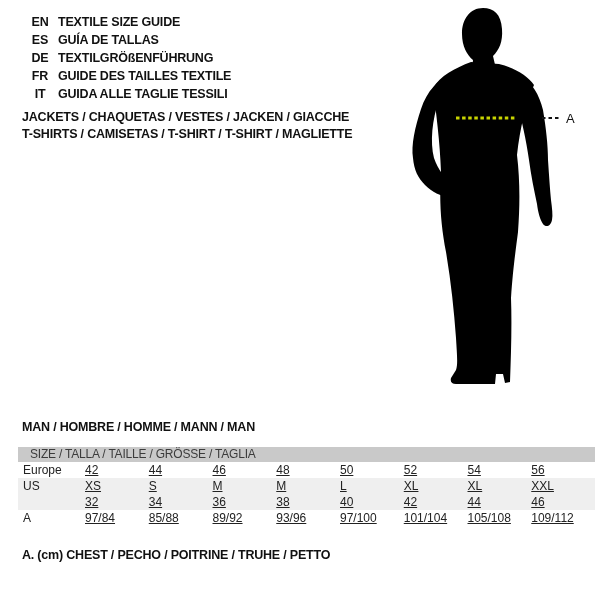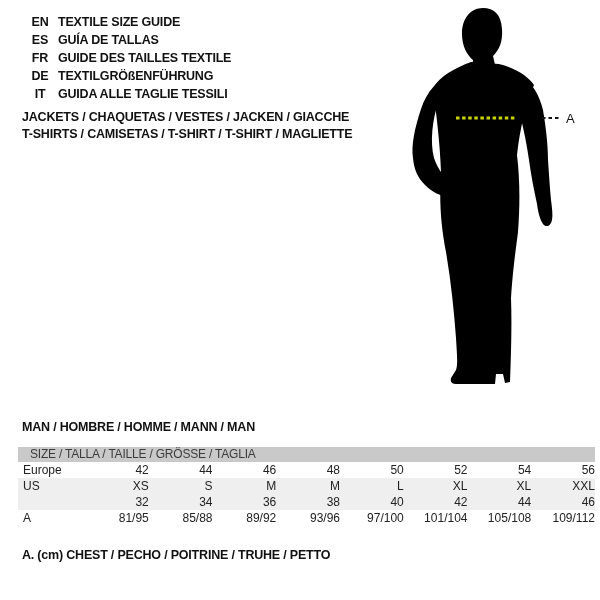--- a/index.html
+++ b/index.html
@@ -19,44 +19,44 @@
   .figure-wrap{position:absolute;left:400px;top:0;width:200px;height:400px;}
   .figure-wrap svg{display:block;}
   .measure-letter{font-family:"Liberation Sans",sans-serif;font-size:13px;fill:#111;}
   
   .section-title{position:absolute;left:22px;top:420px;font-weight:bold;font-size:12.5px;letter-spacing:-0.2px;text-align:right;}
   
   .size-table{position:absolute;left:18px;top:447px;width:577px;font-size:12px;}
   .table-header{height:15px;line-height:15px;background:#c9c9c9;color:#3c3c3c;padding-left:12px;letter-spacing:-0.2px;}
   .t-row{display:flex;height:16px;line-height:16px;color:#222;}
   .t-label{width:62px;padding-left:5px;text-align:left;}
-  .t-cell{flex:1;text-align:right;}
+  .t-cell{flex:1;text-align:left;text-decoration:underline;}
   .stripe{background:#efefef;}
   
   .footnote{position:absolute;left:22px;top:548px;font-weight:bold;font-size:12.5px;letter-spacing:-0.2px;}
 </style>
 </head>
 <body>
 
 <div class="lang-block">
   <div class="lang-row">
     <span class="lang-code">EN</span>
     <span class="lang-label">TEXTILE SIZE GUIDE</span>
   </div>
   <div class="lang-row">
     <span class="lang-code">ES</span>
     <span class="lang-label">GUÍA DE TALLAS</span>
   </div>
   <div class="lang-row">
+    <span class="lang-code">DE</span>
+    <span class="lang-label">TEXTILGRÖßENFÜHRUNG</span>
+  </div>
+  <div class="lang-row">
     <span class="lang-code">FR</span>
     <span class="lang-label">GUIDE DES TAILLES TEXTILE</span>
-  </div>
-  <div class="lang-row">
-    <span class="lang-code">DE</span>
-    <span class="lang-label">TEXTILGRÖßENFÜHRUNG</span>
   </div>
   <div class="lang-row">
     <span class="lang-code">IT</span>
     <span class="lang-label">GUIDA ALLE TAGLIE TESSILI</span>
   </div>
 </div>
 
 <div class="cat-block">
   <div class="cat-line">JACKETS / CHAQUETAS / VESTES / JACKEN / GIACCHE</div>
   <div class="cat-line">T-SHIRTS / CAMISETAS / T-SHIRT / T-SHIRT / MAGLIETTE</div>
@@ -159,21 +159,21 @@
       <span class="t-cell">38</span>
       <span class="t-cell">40</span>
       <span class="t-cell">42</span>
       <span class="t-cell">44</span>
       <span class="t-cell">46</span>
     </div>
   </div>
 
   <div class="t-row">
     <span class="t-label">A</span>
-    <span class="t-cell">81/95</span>
+    <span class="t-cell">97/84</span>
     <span class="t-cell">85/88</span>
     <span class="t-cell">89/92</span>
     <span class="t-cell">93/96</span>
     <span class="t-cell">97/100</span>
     <span class="t-cell">101/104</span>
     <span class="t-cell">105/108</span>
     <span class="t-cell">109/112</span>
   </div>
 </div>
 

